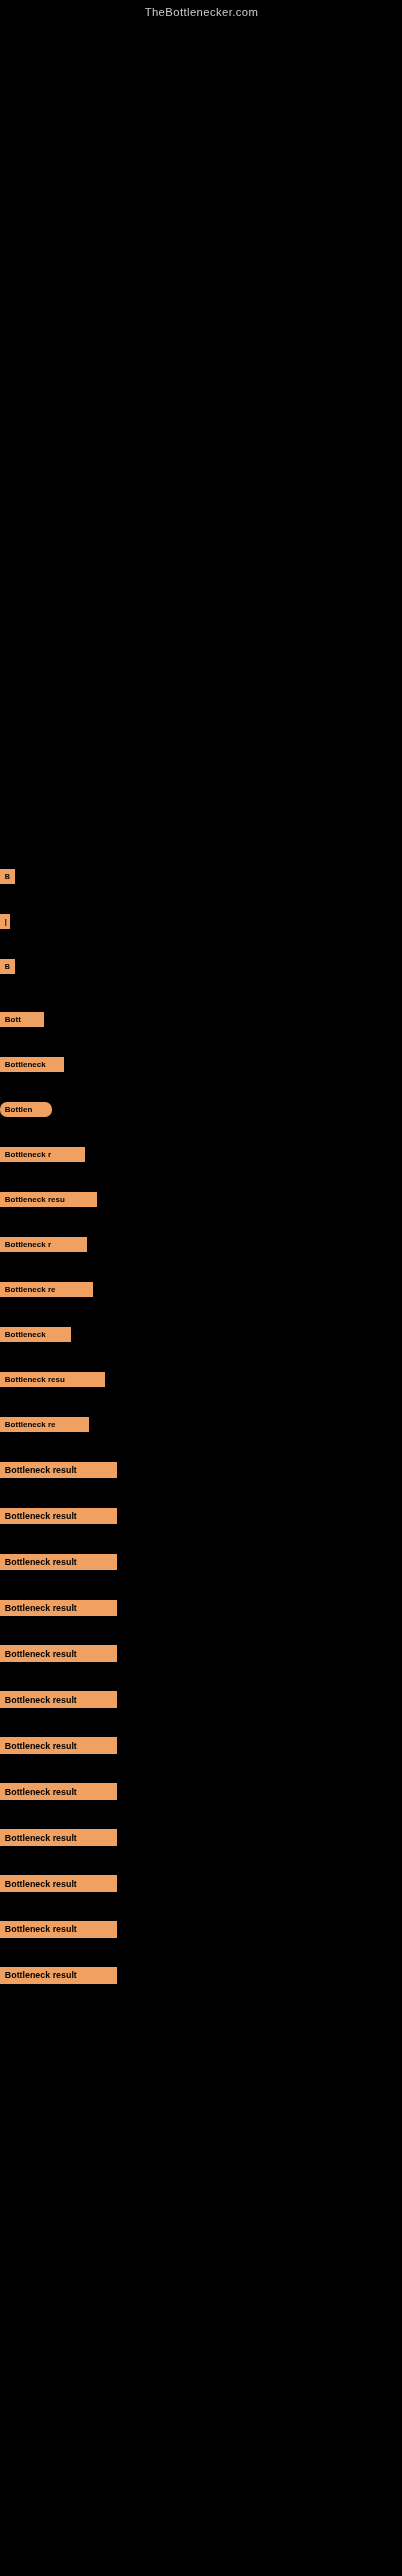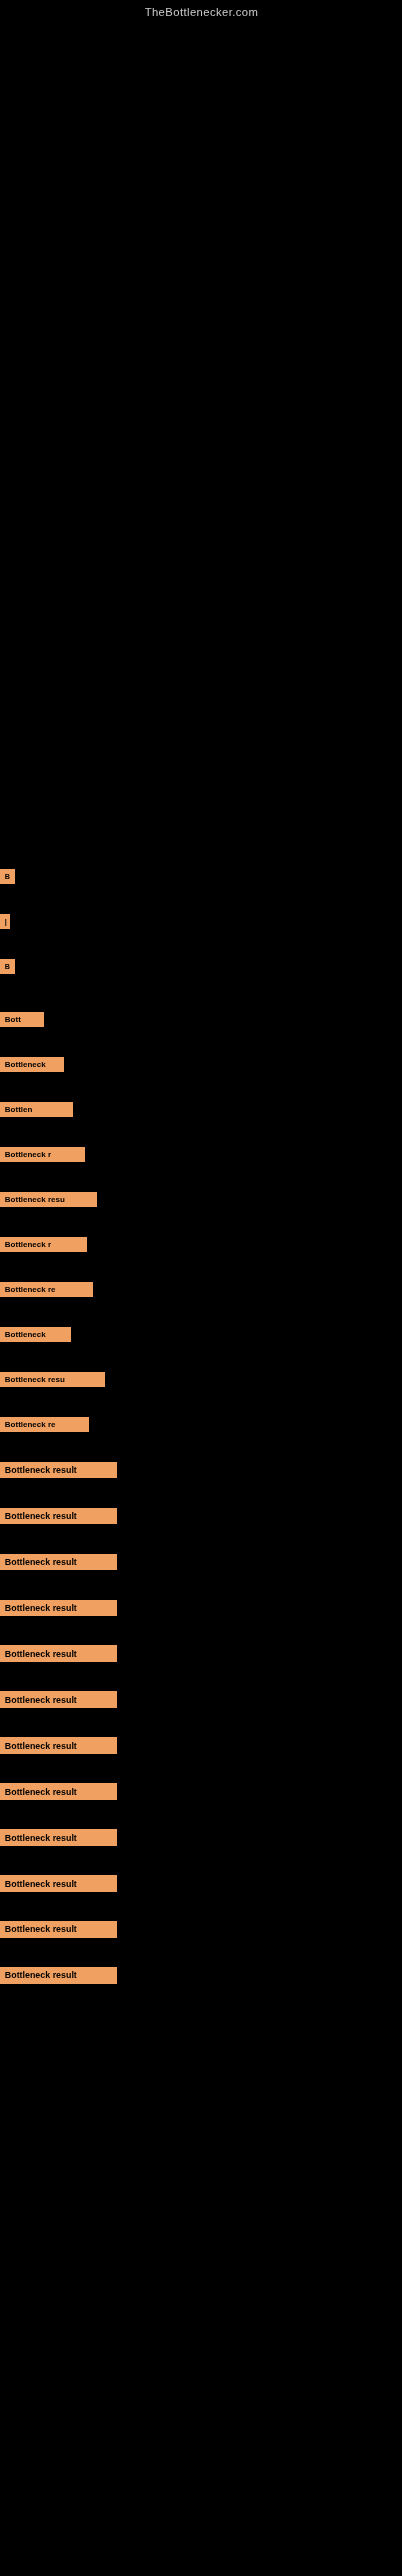--- a/index.html
+++ b/index.html
@@ -59,21 +59,21 @@
     .item-3 { margin-top: 28px; }
     .item-3 .bottleneck-label { width: 14.5px; font-size: 7.2px; }
 
     .item-4 { margin-top: 36px; }
     .item-4 .bottleneck-label { width: 44px; font-size: 8px; }
 
     .item-5 { margin-top: 28px; }
     .item-5 .bottleneck-label { width: 64px; font-size: 8px; }
 
     .item-6 { margin-top: 28px; }
-    .item-6 .bottleneck-label { width: 73px; font-size: 8px; }
+    .item-6 .bottleneck-label { width: 52px; font-size: 8px; border-radius: 7px; }
 
     .item-7 { margin-top: 28px; }
     .item-7 .bottleneck-label { width: 85px; font-size: 8px; }
 
     .item-8 { margin-top: 28px; }
     .item-8 .bottleneck-label { width: 97px; font-size: 8px; }
 
     .item-9 { margin-top: 28px; }
     .item-9 .bottleneck-label { width: 87px; font-size: 8px; }
 

